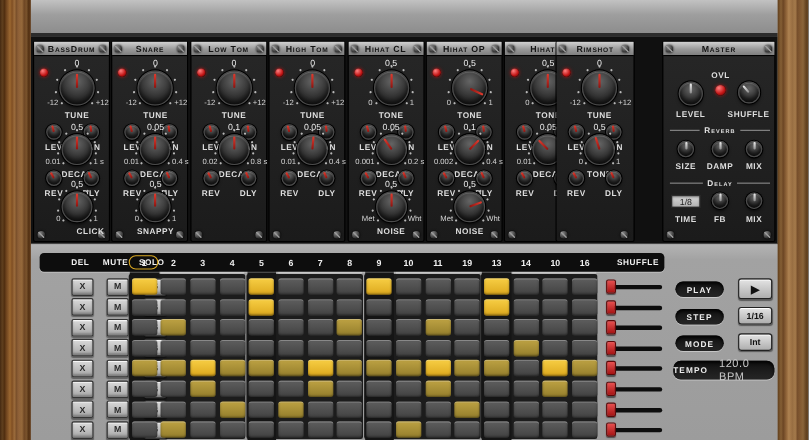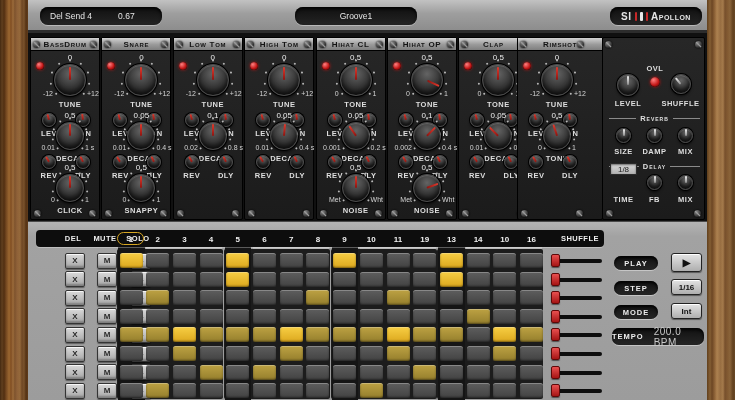--- a/index.html
+++ b/index.html
@@ -95,34 +95,20 @@
 </style>
 </head>
 <body>
 
 <div class="app">
   <div class="wood left"></div>
   <div class="wood right"></div>
   <div class="main">
 
     <div class="topbar">
-      <div class="pill delsend">
-        <span>Del Send 4</span>
-        <span class="pv">0.67</span>
-      </div>
-      <div class="pill preset">
-        <span>Groove1</span>
-      </div>
-      <div class="pill logobox">
-        <span>SI</span>
-        <span class="logobar" id="lb0" style="background: rgb(198, 40, 40);"></span>
-        <span class="logobar" id="lb1" style="background: rgb(232, 232, 232);"></span>
-        <span class="logobar" id="lb2" style="background: rgb(198, 40, 40);"></span>
-        <span>Apollon</span>
-      </div>
     </div>
 
     <div class="drumpanel" id="drumpanel">
         <div class="strip" style="left: 2px; width: 70px;">
           <div class="shead">BassDrum</div>
           <div class="screw" style="left: 2px; top: 3px;"></div>
           <div class="screw" style="left: 59px; top: 3px;"></div>
           <div class="screw" style="left: 3px; top: 172px;"></div>
           <div class="screw" style="left: 58px; top: 172px;"></div>
           <div class="led" style="left: 5px; top: 24px;"></div>
@@ -182,21 +168,21 @@
             <div class="tick" style="transform: rotate(-33.75deg) translateY(-17.5px);"></div>
             <div class="tick" style="transform: rotate(0deg) translateY(-17.5px);"></div>
             <div class="tick" style="transform: rotate(33.75deg) translateY(-17.5px);"></div>
             <div class="tick" style="transform: rotate(67.5deg) translateY(-17.5px);"></div>
             <div class="tick" style="transform: rotate(101.25deg) translateY(-17.5px);"></div>
             <div class="tick" style="transform: rotate(135deg) translateY(-17.5px);"></div>
             <div class="ptr" style="height: 11.76px; transform: rotate(0deg);"></div>
           </div>
           <div class="kmm" style="left: 0px; top: 158px; width: 24px; text-align: right;">0</div>
           <div class="kmm" style="left: 54px; top: 158px; width: 17px;">1</div>
-          <div class="kname" style="left: 14px; top: 168px; width: 50px;">CLICK</div>
+          <div class="kname" style="left: 14px; top: 168px; width: 50px; text-align: right;">CLICK</div>
         </div>
         <div class="strip" style="left: 73.4px; width: 70px;">
           <div class="shead">Snare</div>
           <div class="screw" style="left: 2px; top: 3px;"></div>
           <div class="screw" style="left: 59px; top: 3px;"></div>
           <div class="screw" style="left: 3px; top: 172px;"></div>
           <div class="screw" style="left: 58px; top: 172px;"></div>
           <div class="led" style="left: 5px; top: 24px;"></div>
           <div class="klv" style="left: 18px; top: 15px; width: 42px;">0</div>
           <div class="knob" style="left: 23px; top: 26px; width: 32px; height: 32px;">
@@ -513,21 +499,21 @@
             <div class="tick" style="transform: rotate(67.5deg) translateY(-17.5px);"></div>
             <div class="tick" style="transform: rotate(101.25deg) translateY(-17.5px);"></div>
             <div class="tick" style="transform: rotate(135deg) translateY(-17.5px);"></div>
             <div class="ptr" style="height: 11.76px; transform: rotate(70deg);"></div>
           </div>
           <div class="kmm" style="left: 0px; top: 158px; width: 24px; text-align: right;">Met</div>
           <div class="kmm" style="left: 54px; top: 158px; width: 17px;">Wht</div>
           <div class="kname" style="left: 14px; top: 168px; width: 50px;">NOISE</div>
         </div>
         <div class="strip" style="left: 430.4px; width: 70px;">
-          <div class="shead">Clap</div>
+          <div class="shead">Hihat</div>
           <div class="screw" style="left: 2px; top: 3px;"></div>
           <div class="screw" style="left: 59px; top: 3px;"></div>
           <div class="screw" style="left: 3px; top: 172px;"></div>
           <div class="screw" style="left: 58px; top: 172px;"></div>
           <div class="led" style="left: 5px; top: 24px;"></div>
           <div class="klv" style="left: 18px; top: 15px; width: 42px;">0.5</div>
           <div class="knob" style="left: 23px; top: 26px; width: 32px; height: 32px;">
             <div class="tick" style="transform: rotate(-135deg) translateY(-19.5px);"></div>
             <div class="tick" style="transform: rotate(-101.25deg) translateY(-19.5px);"></div>
             <div class="tick" style="transform: rotate(-67.5deg) translateY(-19.5px);"></div>
@@ -568,21 +554,21 @@
           <div class="kname" style="left: 14px; top: 116px; width: 50px;">DECAY</div>
           <div class="knob" style="left: 11px; top: 117px; width: 14px; height: 14px;">
             <div class="ptr" style="height: 5.88px; transform: rotate(-30deg);"></div>
           </div>
           <div class="kname" style="left: 0px; top: 133px; width: 36px;">REV</div>
           <div class="knob" style="left: 45px; top: 117px; width: 14px; height: 14px;">
             <div class="ptr" style="height: 5.88px; transform: rotate(-25deg);"></div>
           </div>
           <div class="kname" style="left: 34px; top: 133px; width: 36px;">DLY</div>
         </div>
-        <div class="strip" style="left: 489px; width: 86px;">
+        <div class="strip" style="left: 477px; width: 72px;">
           <div class="shead">Rimshot</div>
           <div class="screw" style="left: 2px; top: 3px;"></div>
           <div class="screw" style="left: 59px; top: 3px;"></div>
           <div class="screw" style="left: 3px; top: 172px;"></div>
           <div class="screw" style="left: 58px; top: 172px;"></div>
           <div class="led" style="left: 5px; top: 24px;"></div>
           <div class="klv" style="left: 18px; top: 15px; width: 42px;">0</div>
           <div class="knob" style="left: 23px; top: 26px; width: 32px; height: 32px;">
             <div class="tick" style="transform: rotate(-135deg) translateY(-19.5px);"></div>
             <div class="tick" style="transform: rotate(-101.25deg) translateY(-19.5px);"></div>
@@ -625,20 +611,21 @@
           <div class="knob" style="left: 11px; top: 117px; width: 14px; height: 14px;">
             <div class="ptr" style="height: 5.88px; transform: rotate(-30deg);"></div>
           </div>
           <div class="kname" style="left: 0px; top: 133px; width: 36px;">REV</div>
           <div class="knob" style="left: 45px; top: 117px; width: 14px; height: 14px;">
             <div class="ptr" style="height: 5.88px; transform: rotate(-25deg);"></div>
           </div>
           <div class="kname" style="left: 34px; top: 133px; width: 36px;">DLY</div>
         </div>
         <div class="strip" style="left: 574px; width: 103px;">
+          <div class="shead">Master</div>
           <div class="screw" style="left: 2px; top: 3px;"></div>
           <div class="screw" style="left: 92px; top: 3px;"></div>
           <div class="screw" style="left: 3px; top: 172px;"></div>
           <div class="screw" style="left: 91px; top: 172px;"></div>
           <div class="knob" style="left: 14px; top: 36px; width: 22px; height: 22px;">
             <div class="ptr silver" style="height: 9.24px; transform: rotate(0deg);"></div>
           </div>
           <div class="kname" style="left: 0px; top: 61px; width: 50px;">LEVEL</div>
           <div class="kname" style="left: 38px; top: 26px; width: 28px;">OVL</div>
           <div class="led" style="left: 47px; top: 39px; width: 10px; height: 10px;"></div>
@@ -653,21 +640,21 @@
           <div class="kname" style="left: -2px; top: 109px; width: 45px;">SIZE</div>
           <div class="knob" style="left: 44px; top: 90px; width: 15px; height: 15px;">
             <div class="ptr silver" style="height: 6.3px; transform: rotate(0deg);"></div>
           </div>
           <div class="kname" style="left: 29px; top: 109px; width: 45px;">DAMP</div>
           <div class="knob" style="left: 75px; top: 90px; width: 15px; height: 15px;">
             <div class="ptr silver" style="height: 6.3px; transform: rotate(0deg);"></div>
           </div>
           <div class="kname" style="left: 60px; top: 109px; width: 45px;">MIX</div>
           <div class="divider" style="left: 6px; top: 124px; width: 91px;">Delay</div>
-          <div class="timebox" style="left: 7px; top: 125px; width: 27px; height: 12px;">1/8</div>
+          <div class="timebox" style="left: 7px; top: 139px; width: 27px; height: 12px;">1/8</div>
           <div class="kname" style="left: -2px; top: 157px; width: 45px;">TIME</div>
           <div class="knob" style="left: 44px; top: 137px; width: 15px; height: 15px;">
             <div class="ptr silver" style="height: 6.3px; transform: rotate(0deg);"></div>
           </div>
           <div class="kname" style="left: 29px; top: 157px; width: 45px;">FB</div>
           <div class="knob" style="left: 75px; top: 137px; width: 15px; height: 15px;">
             <div class="ptr silver" style="height: 6.3px; transform: rotate(0deg);"></div>
           </div>
           <div class="kname" style="left: 60px; top: 157px; width: 45px;">MIX</div>
         </div>
@@ -675,21 +662,21 @@
 
     <div class="seq" id="seq">
       <div class="ctrlpill" style="left:586px;top:34px;width:44px;height:14px;">PLAY</div>
       <div class="cbtn" style="left:643px;top:31px;width:31px;height:19px;font-size:10px;">▶</div>
       <div class="ctrlpill" style="left:586px;top:59px;width:44px;height:14px;">STEP</div>
       <div class="cbtn" style="left:643px;top:57px;width:31px;height:16px;">1/16</div>
       <div class="ctrlpill" style="left:586px;top:83px;width:44px;height:14px;">MODE</div>
       <div class="cbtn" style="left:643px;top:81px;width:31px;height:16px;">Int</div>
       <div class="ctrlpill" style="left:584px;top:106px;width:92px;height:17px;">
         <span>TEMPO</span>
-        <span class="tempoval">200.0 BPM</span>
+        <span class="tempoval">120.0 BPM</span>
       </div>
     <div class="grpbg" style="left: 89px; width: 106px;"></div>
         <div class="grpdown" style="left: 90px; width: 26.5px;"></div>
         <div class="grpbar" style="left: 118px; width: 76px;"></div>
         <div class="grpbg" style="left: 195.8px; width: 106px;"></div>
         <div class="grpdown" style="left: 196.8px; width: 26.5px;"></div>
         <div class="grpbar" style="left: 224.8px; width: 76px;"></div>
         <div class="grpbg" style="left: 302.6px; width: 106px;"></div>
         <div class="grpdown" style="left: 303.6px; width: 26.5px;"></div>
         <div class="grpbar" style="left: 331.6px; width: 76px;"></div>

